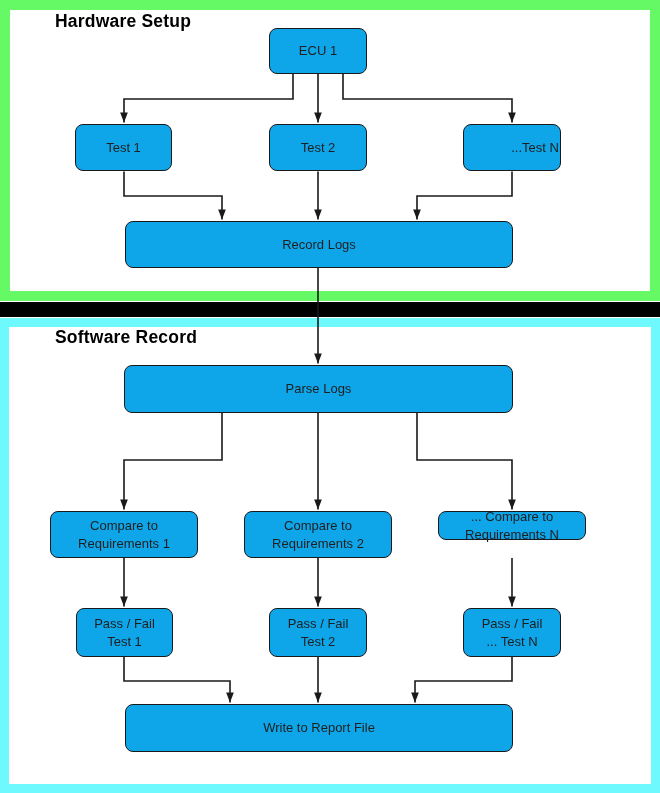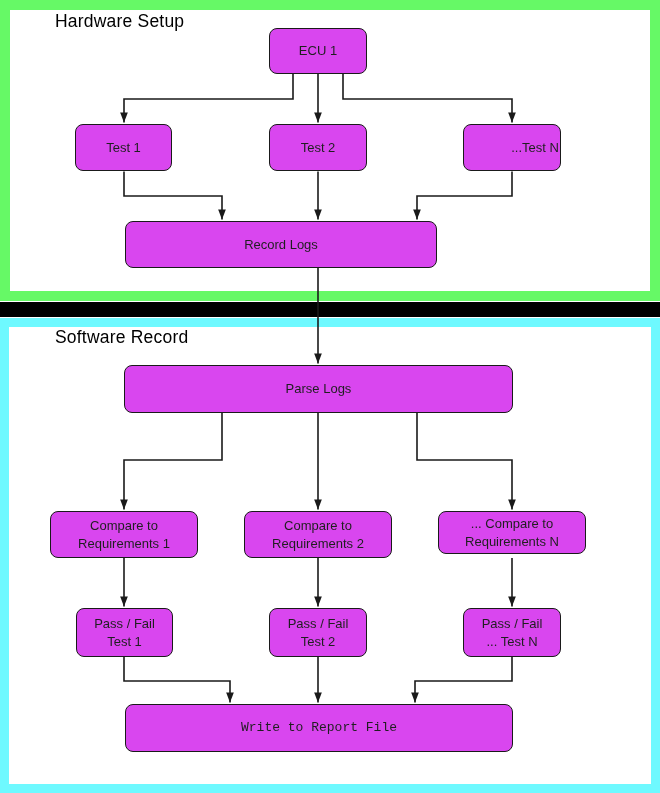--- a/index.html
+++ b/index.html
@@ -8,29 +8,29 @@
     background:#ffffff;
     font-family:"Liberation Sans", sans-serif;
   }
   .section-frame { position:absolute; background:#ffffff; box-sizing:border-box; z-index:0; }
   #hardware-frame { left:0; top:0; width:660px; height:301px; border:10px solid #66f966; }
   #divider-band { position:absolute; left:0; top:302px; width:660px; height:15px; background:#000000; z-index:0; }
   #software-frame { left:0; top:318px; width:660px; height:475px; border:9px solid #6ef9ff; }
 
   .section-title {
     position:absolute; z-index:3;
-    font-size:17.5px; font-weight:normal; color:#000000; letter-spacing:0.2px;
+    font-size:17.5px; font-weight:bold; color:#000000; letter-spacing:0.2px;
   }
 
   svg.wires { position:absolute; left:0; top:0; z-index:1; }
   .wire { stroke:#1a1a1a; stroke-width:1.6; fill:none; }
 
   .node {
     position:absolute; z-index:2; box-sizing:border-box;
-    background:#d946ef; border:1.6px solid #1a1a1a; border-radius:8px;
+    background:#0ea5e9; border:1.6px solid #1a1a1a; border-radius:8px;
     display:flex; align-items:center; justify-content:center;
     text-align:center; font-size:13px; color:#1f1f1f; line-height:1.35;
     white-space:pre-line;
   }
 </style>
 </head>
 <body>
 
 <div class="section-frame" id="hardware-frame"></div>
 <div id="divider-band"></div>
@@ -60,28 +60,28 @@
   <path class="wire" marker-end="url(#arrowhead)" d="M512,558 L512,606.5"></path>
   <path class="wire" marker-end="url(#arrowhead)" d="M124,657 L124,681 L230,681 L230,702.5"></path>
   <path class="wire" marker-end="url(#arrowhead)" d="M318,657 L318,702.5"></path>
   <path class="wire" marker-end="url(#arrowhead)" d="M512,657 L512,681 L415,681 L415,702.5"></path>
 </svg>
 
 <div class="node" style="left:269px; top:28px; width:98px; height:46px;">ECU 1</div>
 <div class="node" style="left:75px; top:124px; width:97px; height:47px;">Test 1</div>
 <div class="node" style="left:269px; top:124px; width:98px; height:47px;">Test 2</div>
 <div class="node" style="left:463px; top:124px; width:98px; height:47px;padding-left:46px;">...Test N</div>
-<div class="node" style="left:125px; top:221px; width:312px; height:47px;">Record Logs</div>
+<div class="node" style="left:125px; top:221px; width:388px; height:47px;">Record Logs</div>
 
 <div class="node" style="left:124px; top:365px; width:389px; height:48px;text-align:right;">Parse Logs</div>
 <div class="node" style="left:50px; top:511px; width:148px; height:47px;">Compare to
 Requirements 1</div>
 <div class="node" style="left:244px; top:511px; width:148px; height:47px;">Compare to
 Requirements 2</div>
-<div class="node" style="left:438px; top:511px; width:148px; height:43px;">... Compare to
+<div class="node" style="left:438px; top:511px; width:148px; height:29px;">... Compare to
 Requirements N</div>
 <div class="node" style="left:76px; top:608px; width:97px; height:49px;">Pass / Fail
 Test 1</div>
 <div class="node" style="left:269px; top:608px; width:98px; height:49px;">Pass / Fail
 Test 2</div>
 <div class="node" style="left:463px; top:608px; width:98px; height:49px;">Pass / Fail
 ... Test N</div>
-<div class="node" style="left:125px; top:704px; width:388px; height:48px;font-family:Liberation Mono, monospace;">Write to Report File</div>
+<div class="node" style="left:125px; top:704px; width:388px; height:48px;">Write to Report File</div>
 
 </body></html>

